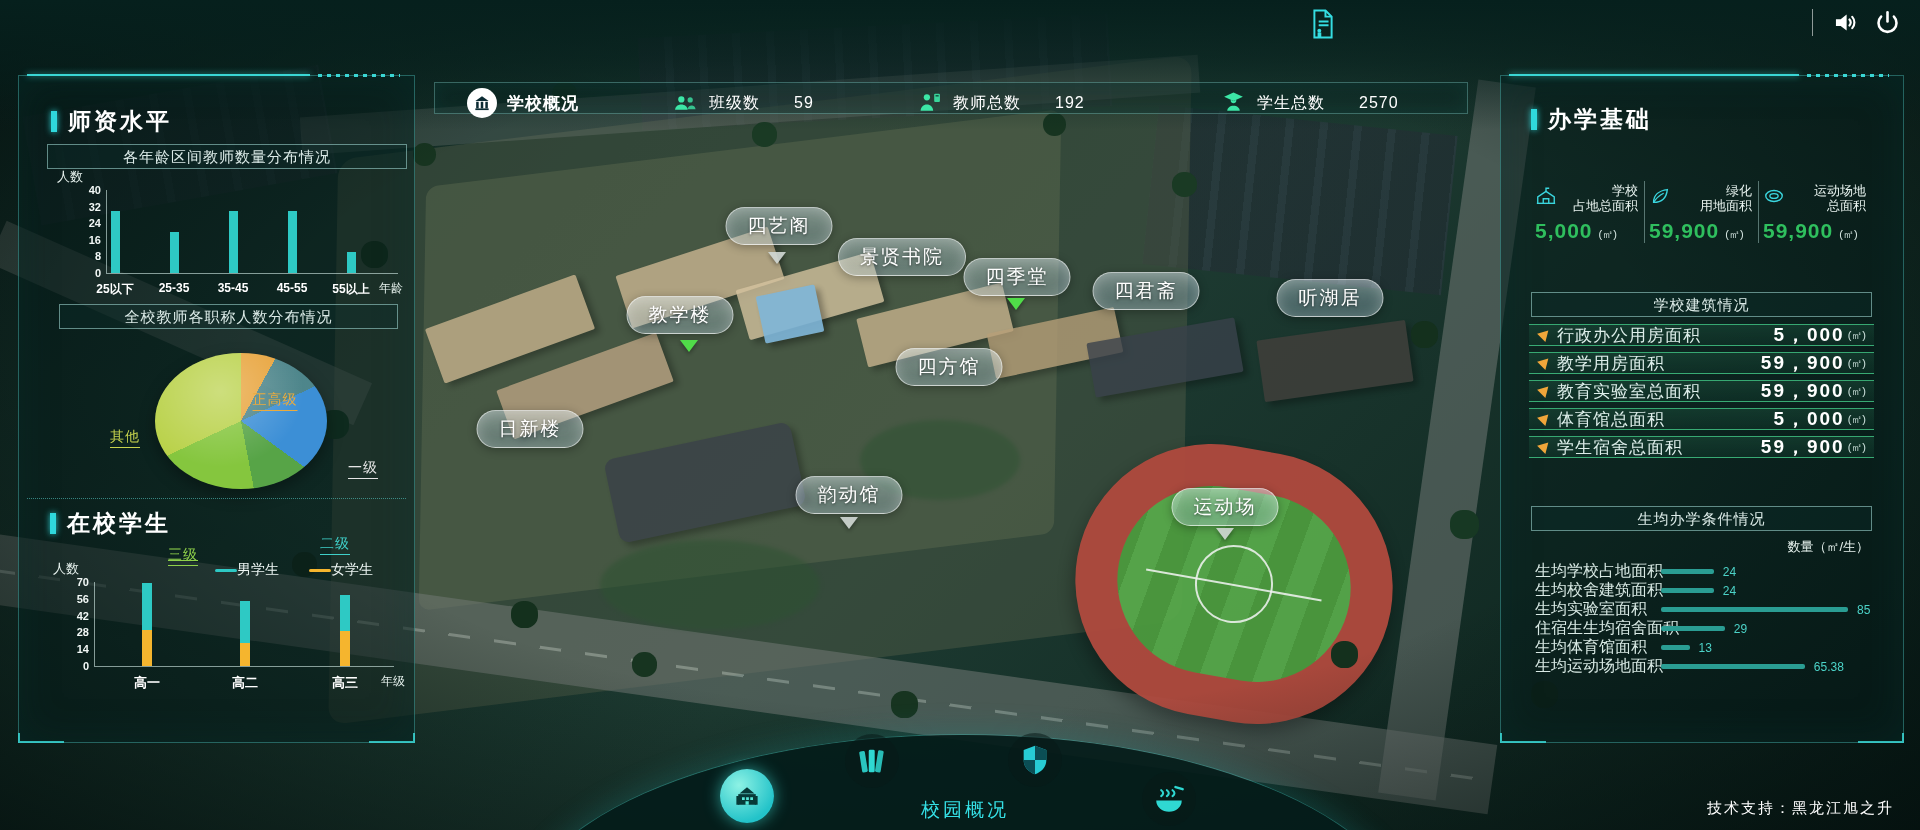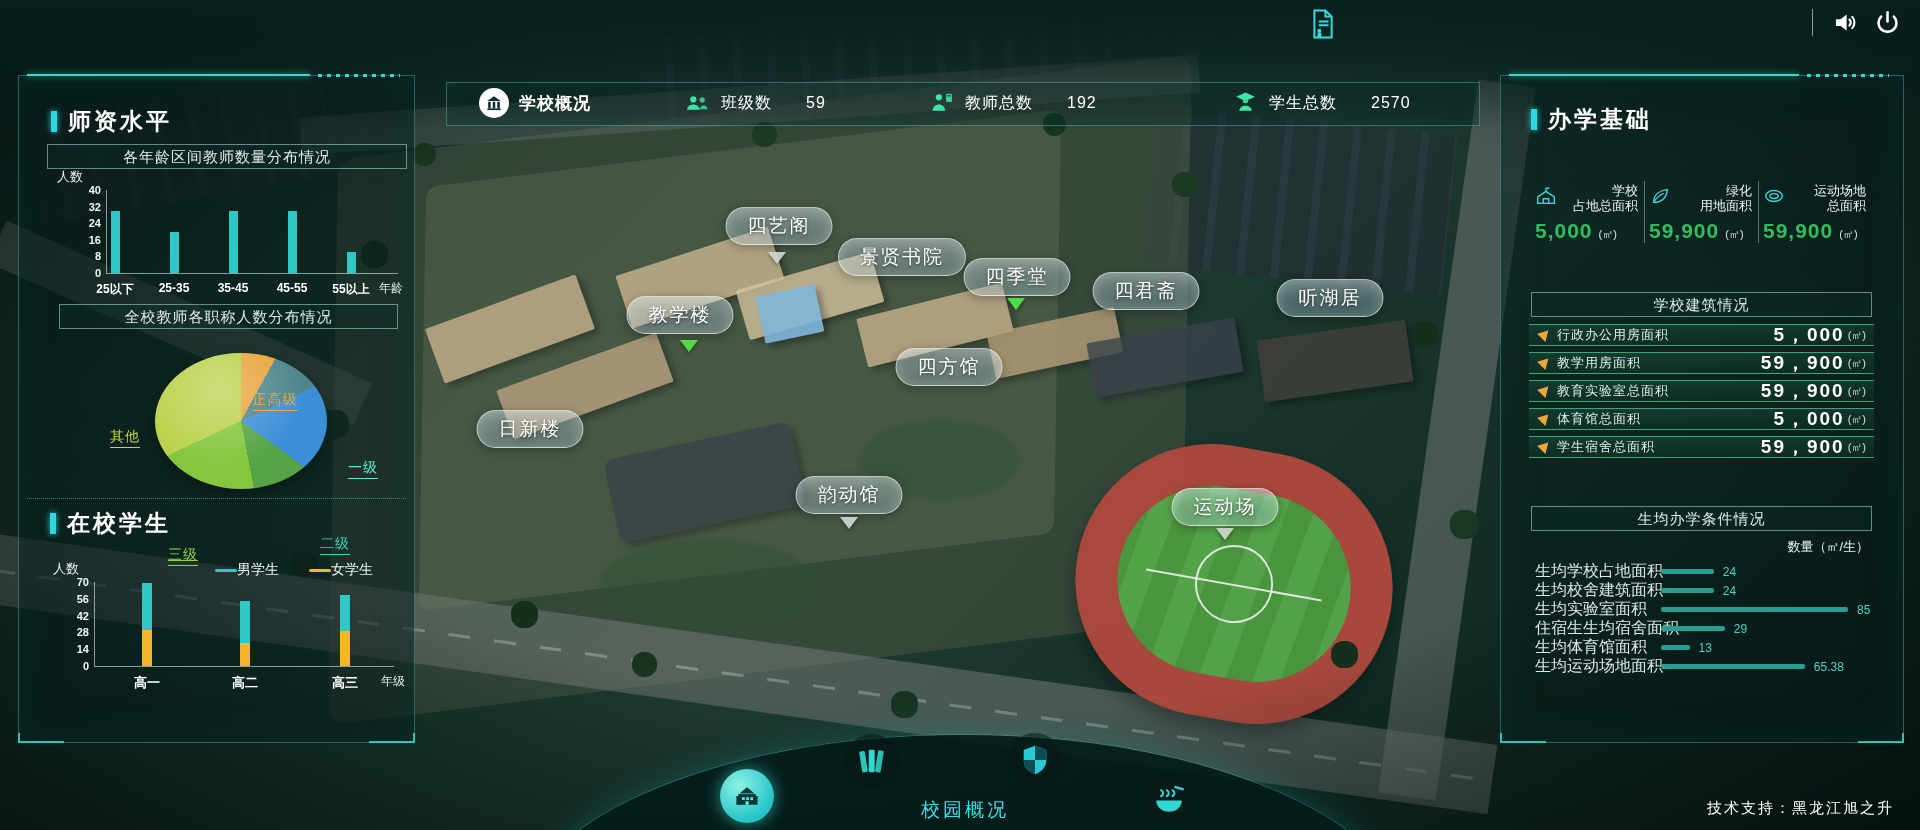--- a/index.html
+++ b/index.html
@@ -41,21 +41,21 @@
 
   
   .page-title { position:absolute; top:4px; left:0; width:100%; text-align:center; font-size:35px;
     font-weight:bold; letter-spacing:4px; color:#ffffff; text-shadow:0 0 14px rgba(110,230,230,.4); }
   .title-doc-icon { position:absolute; left:1308px; top:8px; width:30px; height:32px; cursor:pointer; }
   .hdr-divider { position:absolute; left:1812px; top:9px; width:1px; height:27px; background:rgba(255,255,255,.55); }
   .hdr-icon { position:absolute; top:9px; width:27px; height:27px; cursor:pointer; }
   .hdr-speaker { left:1832px; } .hdr-power { left:1874px; }
 
   
-  .stats-bar { position:absolute; left:446px; top:82px; width:1034px; height:44px;
+  .stats-bar { position:absolute; left:434px; top:82px; width:1034px; height:32px;
     border:1px solid rgba(140,225,220,.35); background:rgba(8,38,34,.32);
     box-shadow:inset 0 0 18px rgba(20,90,85,.25); }
   .stat-group { position:absolute; top:0; height:40px; display:flex; align-items:center; }
   .stat-icon { width:26px; height:26px; flex:none; }
   .overview-circle { width:30px; height:30px; border-radius:50%; background:#ffffff; display:flex;
     align-items:center; justify-content:center; flex:none; }
   .stat-label { font-size:16px; color:#ffffff; margin-left:10px; letter-spacing:1px; white-space:nowrap; }
   .stat-value { font-size:16px; color:#ffffff; margin-left:34px; letter-spacing:1px; }
 
   
@@ -115,21 +115,21 @@
   .land-val { font-size:21px; font-weight:bold; color:#2fbf5e; letter-spacing:1px; }
   .land-unit { font-size:11px; color:#d8e8e4; margin-left:6px; }
 
   
   .b-rows { position:absolute; left:28px; top:248px; width:345px; }
   .b-row { height:22px; margin-bottom:6px; display:flex; align-items:center; padding:0 8px;
     background:linear-gradient(rgba(30,90,66,.4),rgba(18,66,50,.32));
     border-top:1px solid rgba(70,210,140,.75); border-bottom:1px solid rgba(70,210,140,.75); }
   .b-tri { width:0; height:0; border-top:6px solid transparent; border-bottom:6px solid transparent;
     border-right:10px solid #f0a63a; margin-right:10px; transform:rotate(14deg); }
-  .b-lab { flex:1; font-size:13px; color:#ddeeea; letter-spacing:1px; }
+  .b-lab { flex:1; font-size:17px; color:#ddeeea; letter-spacing:1px; }
   .b-val { font-size:19px; font-weight:bold; color:#ffffff; letter-spacing:2px; }
   .b-unit { font-size:11px; color:#cfe3de; margin-left:3px; }
 
   
   .ps-unit { position:absolute; right:34px; top:462px; font-size:13px; color:#e8f3ef; }
   .ps-rows { position:absolute; left:34px; top:486px; width:345px; }
   .ps-row { display:flex; align-items:center; height:19px; }
   .ps-lab { width:120px; font-size:16px; color:#d8e9e4; white-space:nowrap; }
   .ps-bar { height:5px; border-radius:2px; margin-left:6px; }
   .ps-val { font-size:12px; color:#4cd3c8; margin-left:9px; }
@@ -320,21 +320,21 @@
         </div>
       <span class="vxaxis" style="left:338px;top:114px;">年龄</span>
     </div>
 
     <div class="sub-box" style="left:40px;top:228px;width:339px;">全校教师各职称人数分布情况</div>
 
     <div class="pie-disc" id="pie-disc" style="background: conic-gradient(rgb(232, 164, 60) 0%, rgb(232, 164, 60) 8%, rgba(86, 148, 155, 0.85) 8%, rgba(86, 148, 155, 0.85) 18%, rgb(60, 143, 214) 18%, rgb(60, 143, 214) 35%, rgb(87, 164, 71) 35%, rgb(87, 164, 71) 47%, rgb(133, 198, 62) 47%, rgb(133, 198, 62) 68%, rgb(186, 210, 75) 68%, rgb(186, 210, 75) 100%);"></div>
     <div id="pie-labels">
         <span class="pie-label" style="color: rgb(200, 212, 78); left: 106px; top: 362px; position: absolute;">其他</span>
         <span class="pie-label" style="color: rgb(235, 171, 62); left: 256px; top: 325px; position: absolute;">正高级</span>
-        <span class="pie-label" style="color: #5eead4; left: 344px; top: 393px; position: absolute;">一级</span>
+        <span class="pie-label" style="color: #e5e5e5; left: 344px; top: 393px; position: absolute;">一级</span>
         <span class="pie-label" style="color: rgb(63, 208, 201); left: 316px; top: 469px; position: absolute;">二级</span>
         <span class="pie-label" style="color: rgb(143, 209, 74); left: 164px; top: 480px; position: absolute; text-decoration: underline;">三级</span>
       </div>
 
     <div class="dot-divider" style="top:422px;"></div>
 
     <div class="sec-title" style="left:31px;top:432px;">
       <span class="bar"></span>
         <span>在校学生</span>
     </div>

